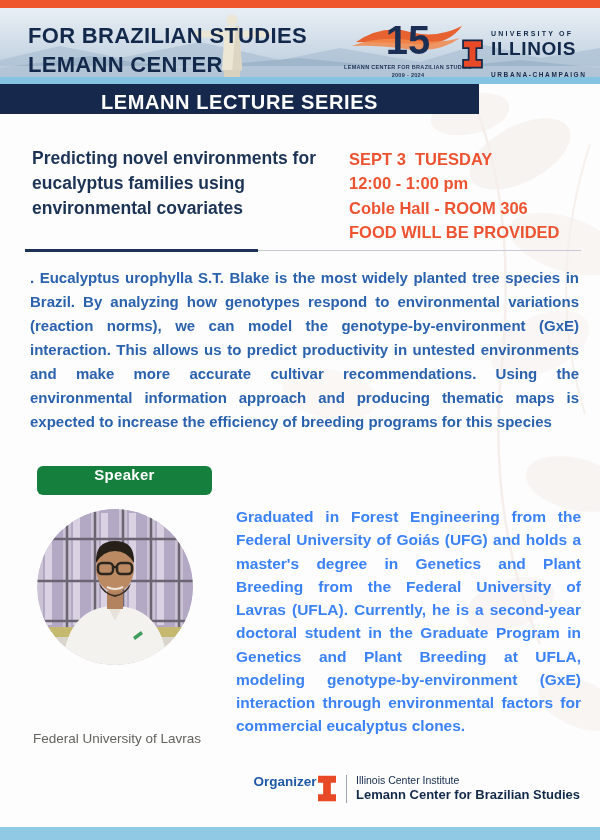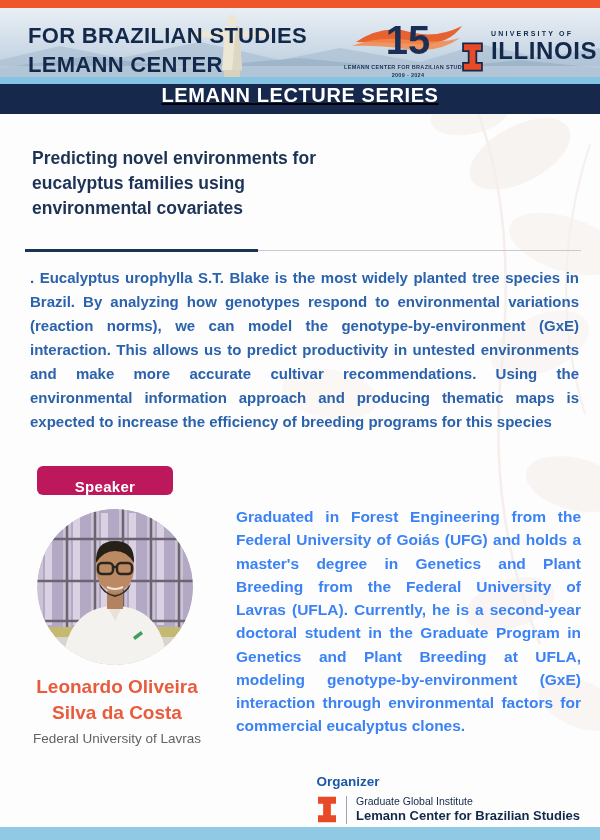--- a/index.html
+++ b/index.html
@@ -15,56 +15,56 @@
           background:linear-gradient(180deg,#e9eff5 0%,#d3dfea 55%,#bccddd 100%);}
   .header-art{position:absolute; left:0; top:0;}
   .org-name{position:absolute; left:28px; top:13px; color:#13294B; font-weight:800; font-size:22px;
             line-height:1.32; letter-spacing:0.3px;}
   .fifteen{position:absolute; left:348px; top:8px; width:120px; height:48px;}
   .fifteen-caption{position:absolute; left:338px; top:55px; width:140px; text-align:center;
                    color:#1B2F55; font-weight:700; font-size:5.5px; line-height:1.5; letter-spacing:0.3px;}
   .uofi{position:absolute; left:462px; top:22px; display:flex; align-items:center; gap:8px;}
   .uofi-text{color:#13294B; line-height:1;}
   .uofi-top{font-size:7px; font-weight:700; letter-spacing:2.2px;}
-  .uofi-name{font-size:24px; font-weight:800; letter-spacing:0.6px; margin:2px 0 14px 0;}
+  .uofi-name{font-size:19px; font-weight:800; letter-spacing:0.6px; margin:2px 0 14px 0;}
   .uofi-bottom{font-size:6.5px; font-weight:700; letter-spacing:1.6px;}
 
   .stripe{position:absolute; left:0; top:77px; width:600px; height:7px; background:#85C3E2; z-index:2;}
-  .banner{position:absolute; left:0; top:84px; width:600px; height:30px; background:#16294D; z-index:2;
-          display:flex; align-items:flex-start; justify-content:center;text-decoration:underline;}
+  .banner{position:absolute; left:0; top:84px; width:479px; height:30px; background:#16294D; z-index:2;
+          display:flex; align-items:flex-end; justify-content:center;}
   .banner-text{color:#ffffff; font-weight:700; font-size:20px; letter-spacing:0.6px;}
 
   
   .content{position:absolute; left:4px; top:0; width:600px; height:840px; z-index:1;}
   .event-title{position:absolute; left:28px; top:146px; width:318px; color:#1C3356;
                font-weight:700; font-size:17.5px; line-height:1.42;}
   .event-info{position:absolute; left:345px; top:147px; width:240px; color:#EE5331;
               font-weight:700; font-size:16.5px; line-height:1.47;}
   .divider-navy{position:absolute; left:21px; top:249px; width:233px; height:3px; background:#1C3356;}
   .divider-light{position:absolute; left:254px; top:250px; width:323px; height:1px; background:#c9c9d6;}
 
   .abstract{position:absolute; left:26px; top:266px; width:549px; color:#2B62AD;
             font-weight:700; font-size:15px; line-height:1.6; text-align:justify;}
 
-  .speaker-badge{position:absolute; left:33px; top:466px; width:136px; height:29px; background:#be185d;
-                 border-radius:6px; display:flex; align-items:flex-end; justify-content:center;}
+  .speaker-badge{position:absolute; left:33px; top:466px; width:175px; height:29px; background:#15803d;
+                 border-radius:6px; display:flex; align-items:flex-start; justify-content:center;}
   .speaker-badge span{color:#ffffff; font-weight:700; font-size:15px; letter-spacing:0.3px;}
 
   .photo{position:absolute; left:33px; top:509px; width:156px; height:156px; border-radius:50%; overflow:hidden;}
 
   .speaker-name{position:absolute; left:13px; top:674px; width:200px; text-align:center; color:#E95B3D;
                 font-weight:700; font-size:19px; line-height:1.35;}
   .speaker-affil{position:absolute; left:13px; top:731px; width:200px; text-align:center; color:#63625e;
                  font-size:13.5px;}
 
   .bio{position:absolute; left:232px; top:505px; width:345px; color:#3b82f6;
        font-weight:700; font-size:15.5px; line-height:1.5; text-align:justify;}
 
   
-  .footer{position:absolute; right:24px; top:774px; display:flex; flex-direction:column; align-items:flex-start;}
+  .footer{position:absolute; right:24px; top:774px; display:flex; flex-direction:row; align-items:flex-start;}
   .organizer-label{color:#1D58A7; font-weight:700; font-size:13.5px; margin-bottom:6px;}
   .footer-row{display:flex; align-items:center; gap:9px;}
   .footer-div{width:1.5px; height:28px; background:#9aa4b0;}
   .footer-texts{color:#13294B; line-height:1.25;}
   .footer-institute{font-size:10.5px; font-weight:400;}
   .footer-center{font-size:13px; font-weight:700;}
 
   .bottombar{position:absolute; left:0; bottom:0; width:600px; height:13px; background:#8FC9E3; z-index:2;}
 </style>
 </head>
@@ -140,20 +140,26 @@
 
   <div class="stripe"></div>
   <div class="banner">
     <div class="banner-text">LEMANN LECTURE SERIES</div>
   </div>
 
   <div class="content">
 
     <div class="event-title">Predicting novel environments for eucalyptus families using environmental covariates</div>
 
+    <div class="event-info">
+      <div>SEPT 3 &nbsp;TUESDAY</div>
+      <div>12:00 - 1:00 pm</div>
+      <div>Coble Hall - ROOM 306</div>
+      <div>FOOD WILL BE PROVIDED</div>
+    </div>
 
     <div class="divider-navy"></div>
     <div class="divider-light"></div>
 
     <div class="abstract">. Eucalyptus urophylla S.T. Blake is the most widely planted tree species in Brazil. By analyzing how genotypes respond to environmental variations (reaction norms), we can model the genotype-by-environment (GxE) interaction. This allows us to predict productivity in untested environments and make more accurate cultivar recommendations. Using the environmental information approach and producing thematic maps is expected to increase the efficiency of breeding programs for this species</div>
 
     <div class="speaker-badge">
       <span>Speaker</span>
     </div>
 
@@ -204,37 +210,33 @@
             <rect x="61" y="54" width="15" height="11" rx="4"></rect>
             <rect x="80" y="54" width="15" height="11" rx="4"></rect>
             <line x1="76" y1="58" x2="80" y2="58"></line>
           </g>
           <path d="M70,78 Q78,82 86,78" stroke="#f0e6dc" stroke-width="2" fill="none"></path>
           <path d="M96,128 l8,-6 l2,3 l-8,6 Z" fill="#3f9e5f"></path>
         </g>
       </svg>
     </div>
 
-    <div class="speaker-name">
-      <div>Leonardo Oliveira</div>
-      <div>Silva da Costa</div>
-    </div>
     <div class="speaker-affil">Federal University of Lavras</div>
 
     <div class="bio">Graduated in Forest Engineering from the Federal University of Goiás (UFG) and holds a master's degree in Genetics and Plant Breeding from the Federal University of Lavras (UFLA). Currently, he is a second-year doctoral student in the Graduate Program in Genetics and Plant Breeding at UFLA, modeling genotype-by-environment (GxE) interaction through environmental factors for commercial eucalyptus clones.</div>
 
     <div class="footer">
       <div class="organizer-label">Organizer</div>
       <div class="footer-row">
         <svg width="20" height="27" viewBox="0 0 60 84">
           <path d="M2,2 H58 V24 H42 V60 H58 V82 H2 V60 H18 V24 H2 Z" fill="#E84A27"></path>
         </svg>
         <div class="footer-div"></div>
         <div class="footer-texts">
-          <div class="footer-institute">Graduate Global Institute</div>
+          <div class="footer-institute">Illinois Center Institute</div>
           <div class="footer-center">Lemann Center for Brazilian Studies</div>
         </div>
       </div>
     </div>
 
   </div>
 
   <div class="bottombar"></div>
 </div>
 

